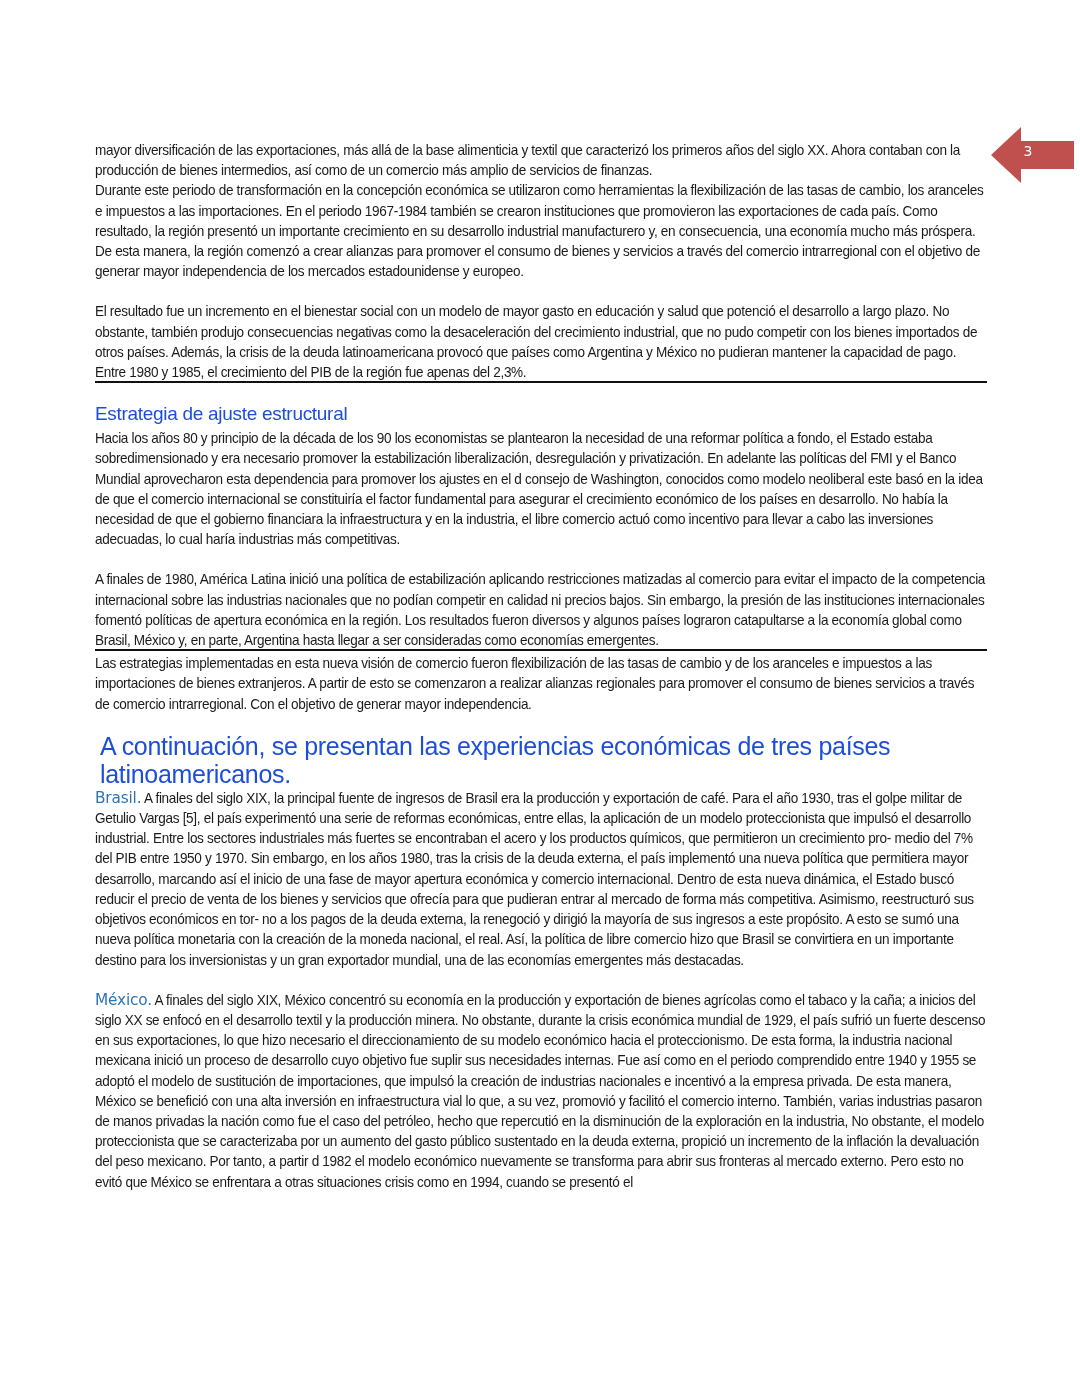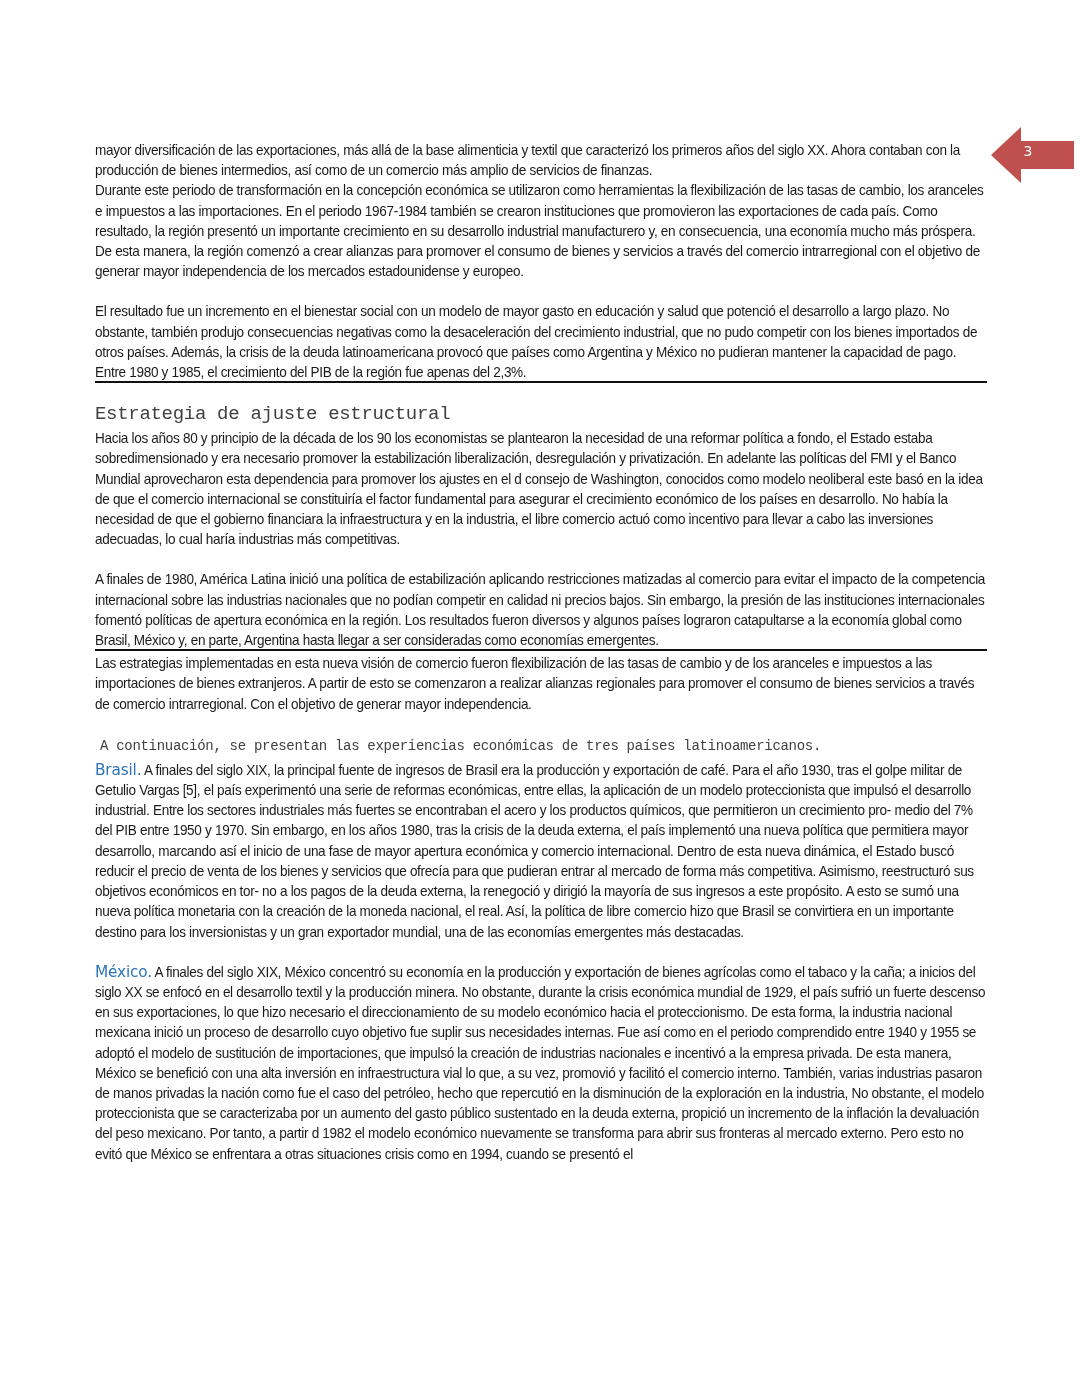--- a/index.html
+++ b/index.html
@@ -14,28 +14,28 @@
       word-spacing: 0px;
       transform: scaleX(0.93);
       transform-origin: left top;
       width: 960px;
       margin: 0;
     }
     .para { margin: 0; }
     .gap { height: 20px; }
     .rule { border-top: 2.5px solid #111; margin: 0; width: 892px; }
     .heading {
-      font-family: Liberation Mono, monospace;
+      font-family: Liberation Sans, sans-serif;
       font-weight: normal;
-      color: #404040;
+      color: #1d4ed8;
       margin: 0;
       letter-spacing: -0.3px;
     }
     .h1 { font-size: 19px; line-height: 28px; margin-top: 17px; }
-    .h2 { font-size: 14px; line-height: 28px; margin-top: 18px; padding-left: 5px; }
+    .h2 { font-size: 25px; line-height: 28px; margin-top: 18px; padding-left: 5px; }
     .inline-head {
       font-family: "DejaVu Sans", sans-serif;
       color: #2e74b5;
       font-size: 16.5px;
       letter-spacing: -0.2px;
     }
     .page-badge {
       position: absolute; left: 991px; top: 127px; width: 84px; height: 56px;
     }
     .page-badge svg { position: absolute; left: 0; top: 0; }

